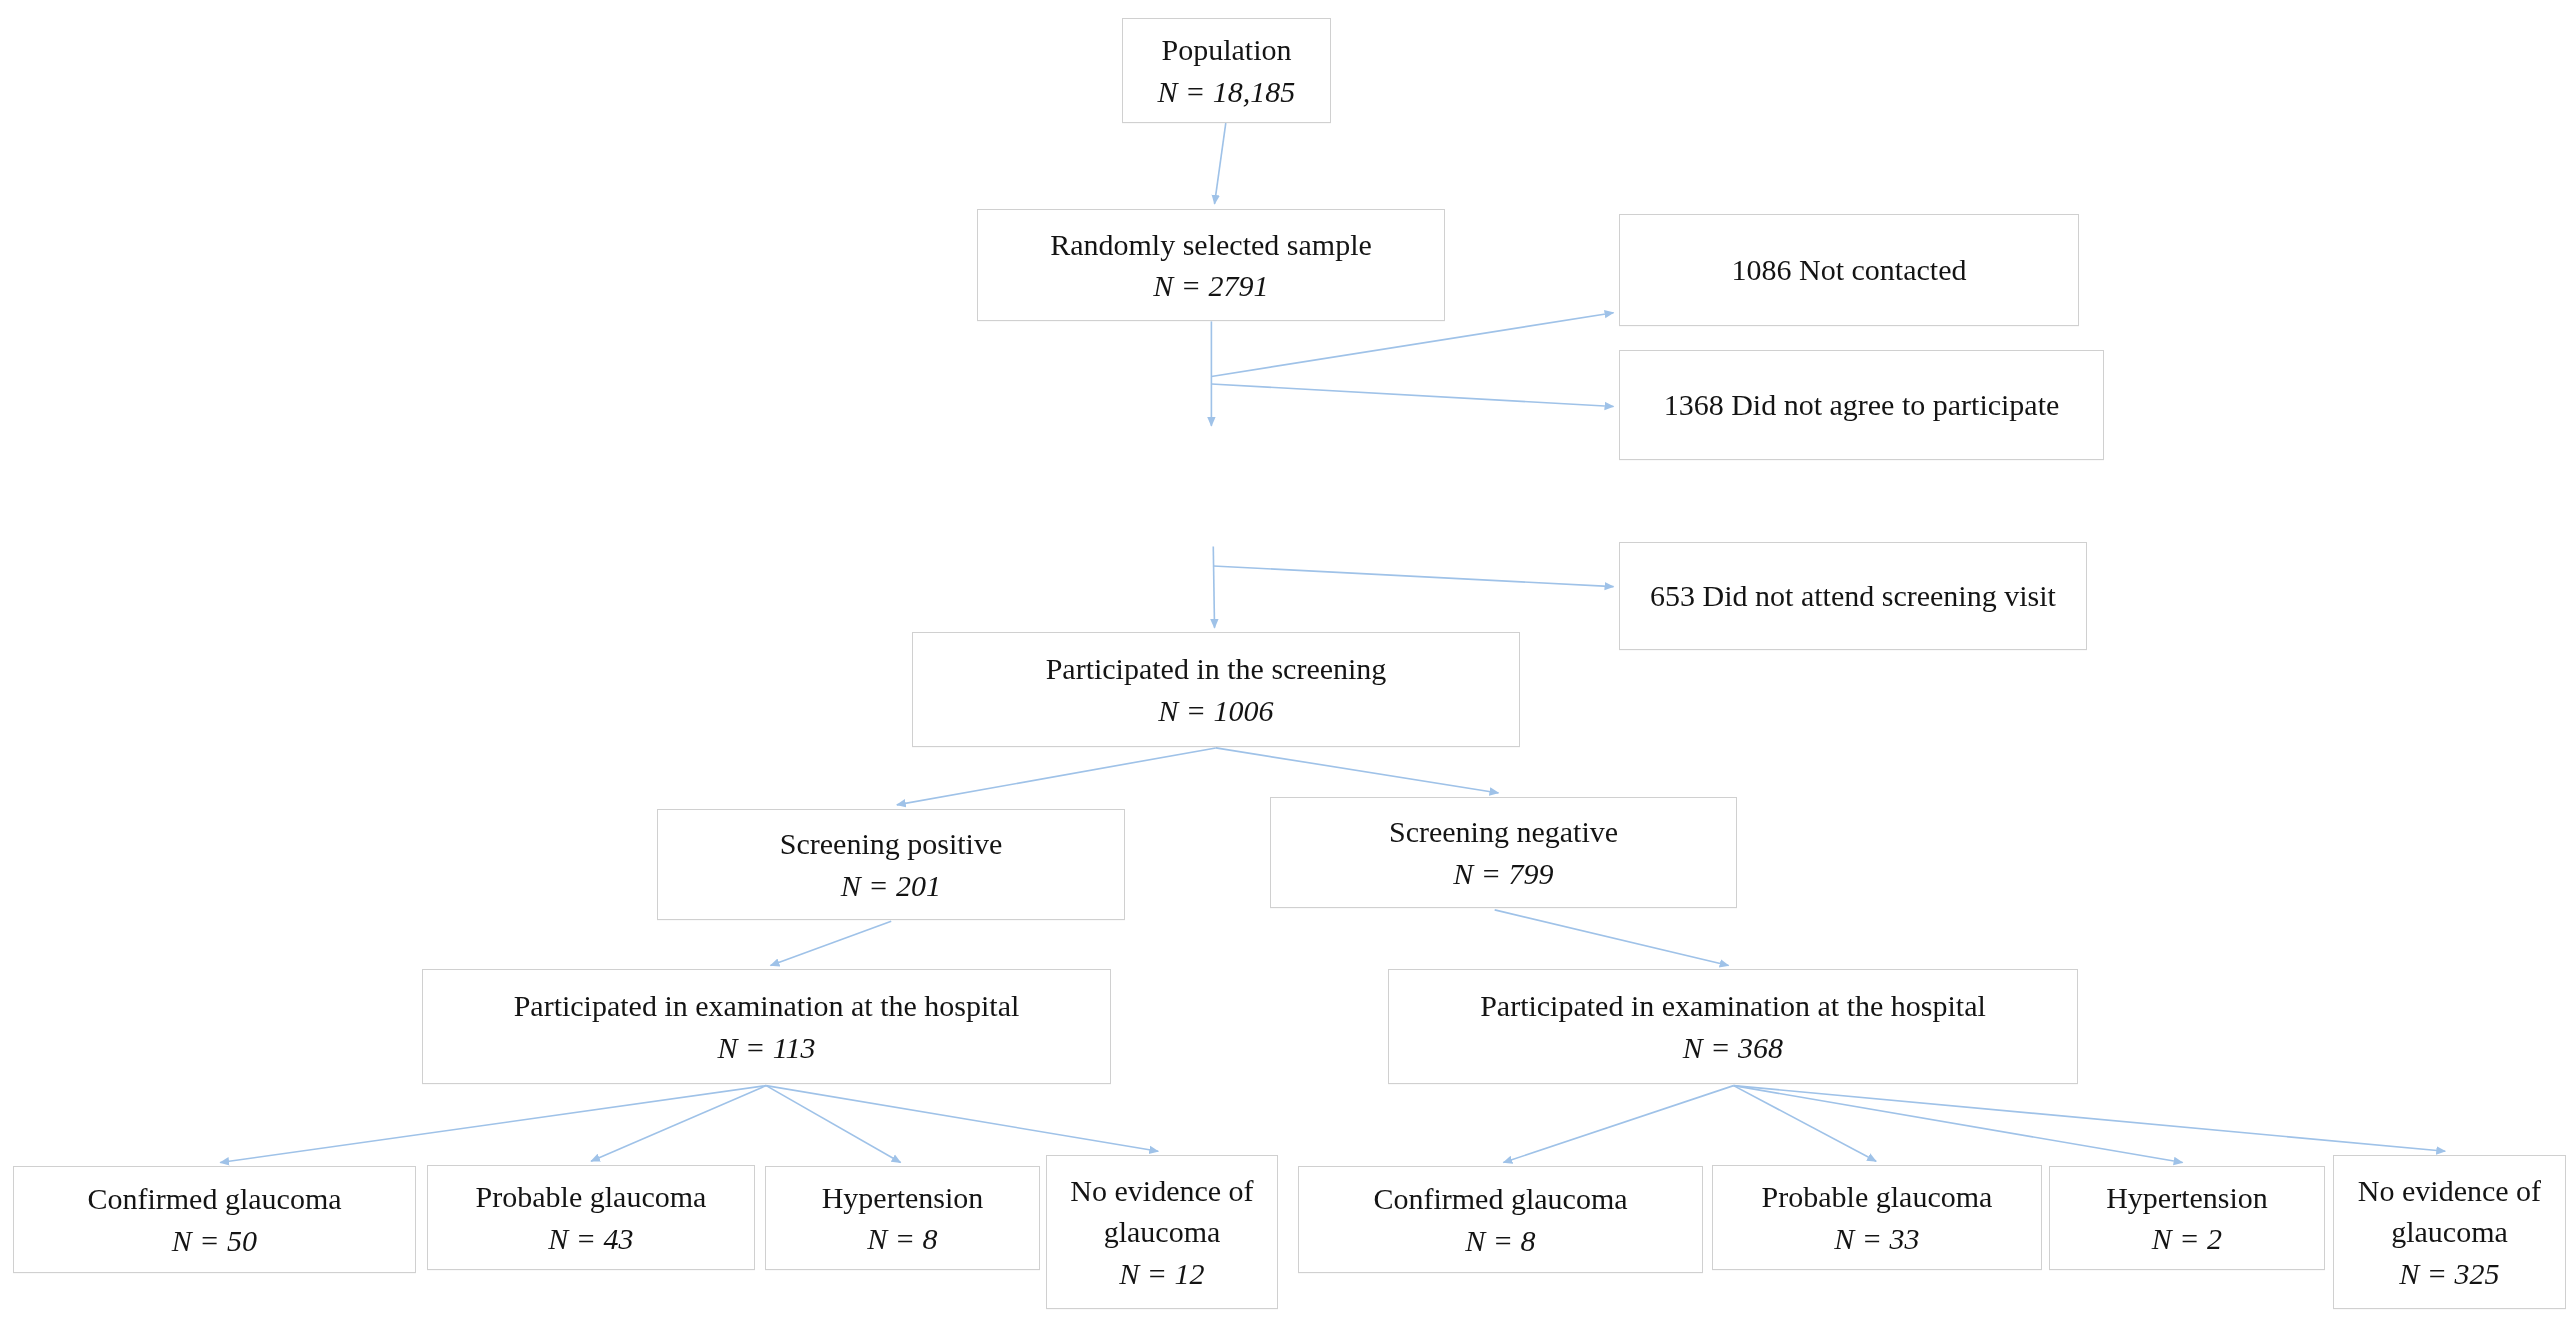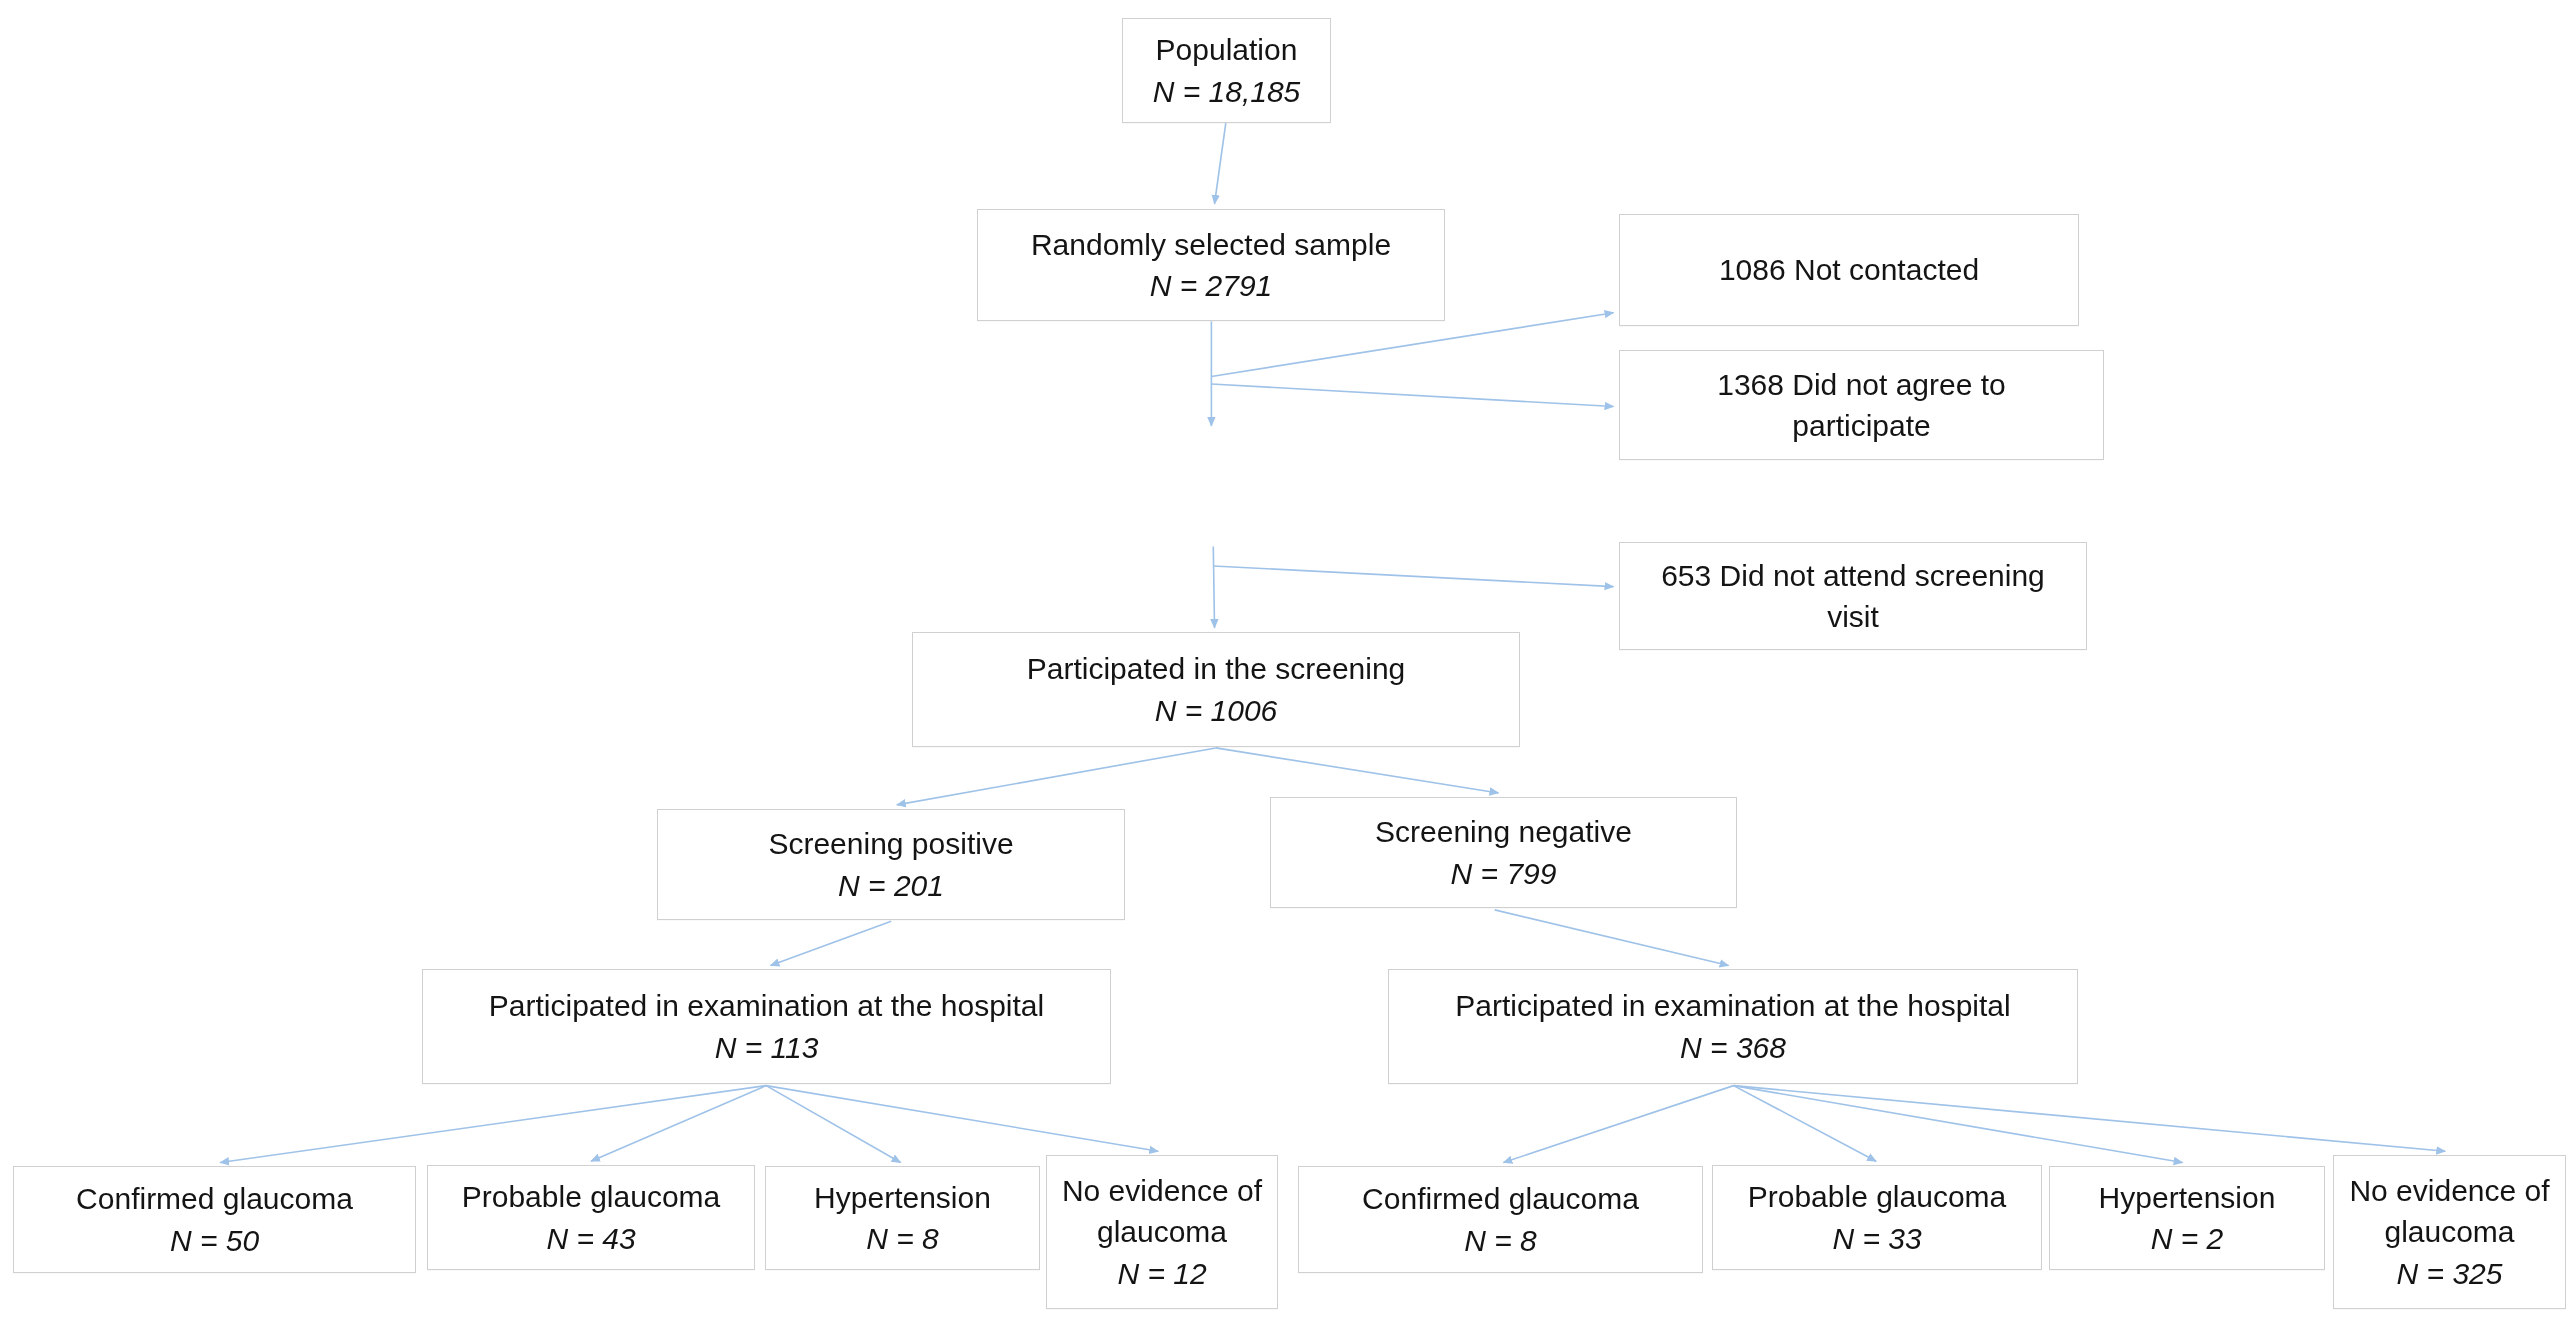--- a/index.html
+++ b/index.html
@@ -30,20 +30,21 @@
     border: 1.3px solid #d0d0d0;
     box-shadow: 0 0.6px 0 rgba(0,0,0,0.04);
     display: flex;
     flex-direction: column;
     align-items: center;
     justify-content: center;
     text-align: center;
     font-size: 30px;
     line-height: 1.38;
     padding: 3.8px 13.8px;
+    font-family: Liberation Serif, serif;
   }
   .node .label { font-style: normal; }
   .node .nline { font-style: italic; }
 </style>
 </head>
 <body>
 
 <div id="canvas">
 
   <svg id="edges" viewBox="0 0 4119 2106" xmlns="http://www.w3.org/2000/svg">

